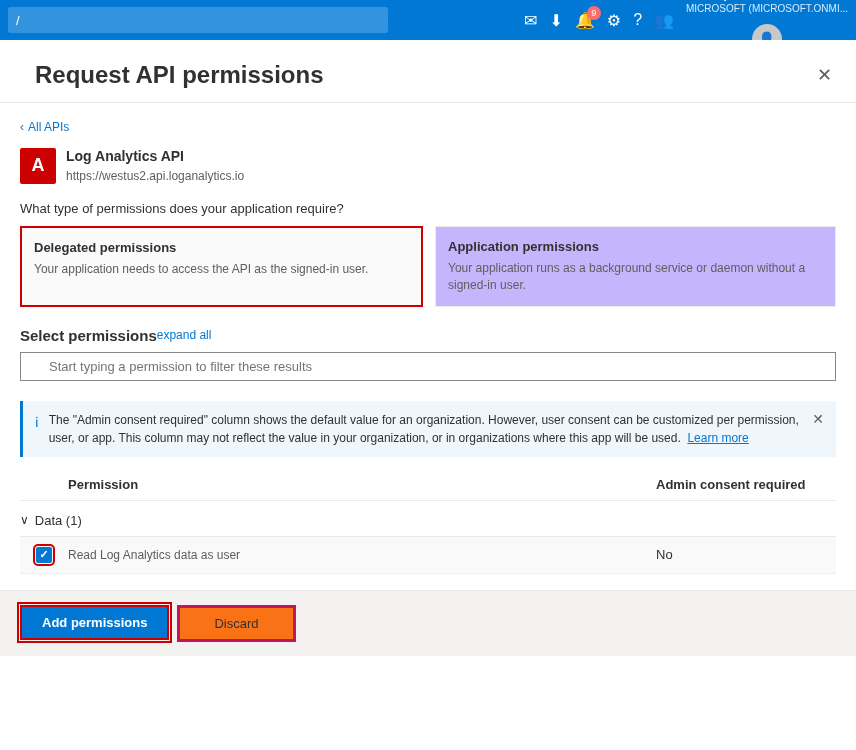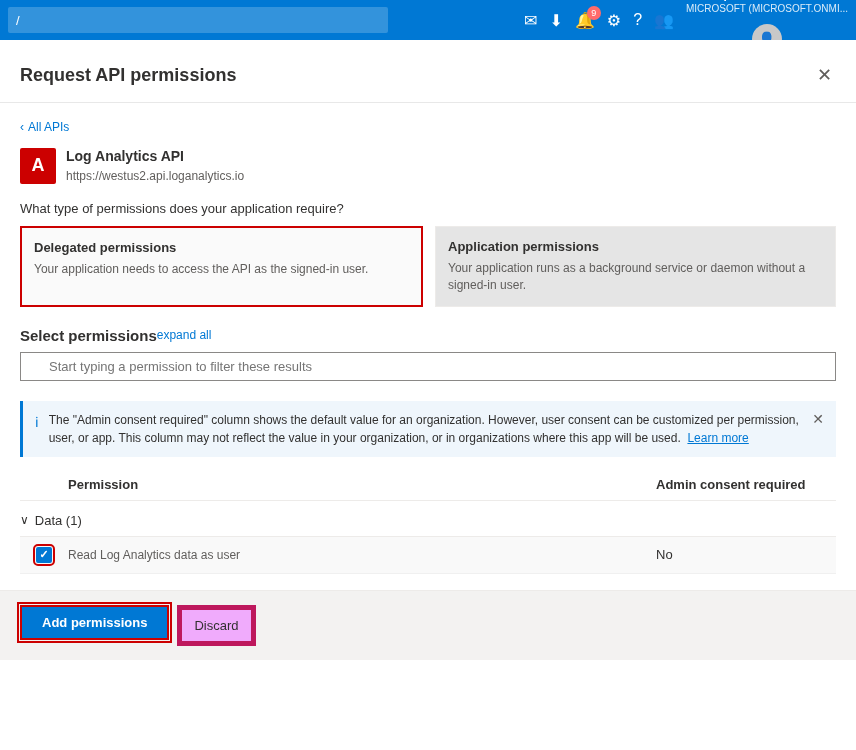--- a/index.html
+++ b/index.html
@@ -93,23 +93,24 @@
     }
 
     .panel-header {
       display: flex;
       justify-content: space-between;
       align-items: center;
       padding: 20px 20px 12px 20px;
       border-bottom: 1px solid #e8e8e8;
     }
     .panel-title {
-      font-size: 18px;
+      font-size: 24px;
       font-weight: 600;
       color: #323130;
+      margin-left: 15px;
     }
     .close-btn {
       background: none;
       border: none;
       font-size: 18px;
       cursor: pointer;
       color: #605e5c;
       padding: 4px;
     }
 
@@ -160,21 +161,21 @@
     .permission-types {
       display: flex;
       gap: 12px;
       margin-bottom: 20px;
     }
     .perm-card {
       flex: 1;
       border: 1px solid #edebe9;
       padding: 12px;
       cursor: pointer;
-      background: #e5e5e5;
+      background: #c4b5fd;
     }
     .perm-card.selected {
       border: 2px solid #c00;
       background: #fafafa;
     }
     .perm-card-title {
       font-weight: 600;
       font-size: 13px;
       margin-bottom: 6px;
       color: #323130;
@@ -338,24 +339,24 @@
       color: white;
       border: 2px solid #c00;
       padding: 8px 20px;
       font-size: 13px;
       font-weight: 600;
       cursor: pointer;
       outline: 2px solid #c00;
       outline-offset: 1px;
     }
     .btn-secondary {
-      background: #f0abfc;
-      color: #323130;
-      border: 5px solid #be185d;
-      padding: 8px 12px;
+      background: #f97316;
+      color: #323130;
+      border: 3px solid #be185d;
+      padding: 8px 34px;
       font-size: 13px;
       cursor: pointer;
     }
   </style>
 </head>
 <body>
 
 <div class="topbar">
   <input class="topbar-search" type="text" value="/" placeholder="/" style="">
   <div class="topbar-icons">

